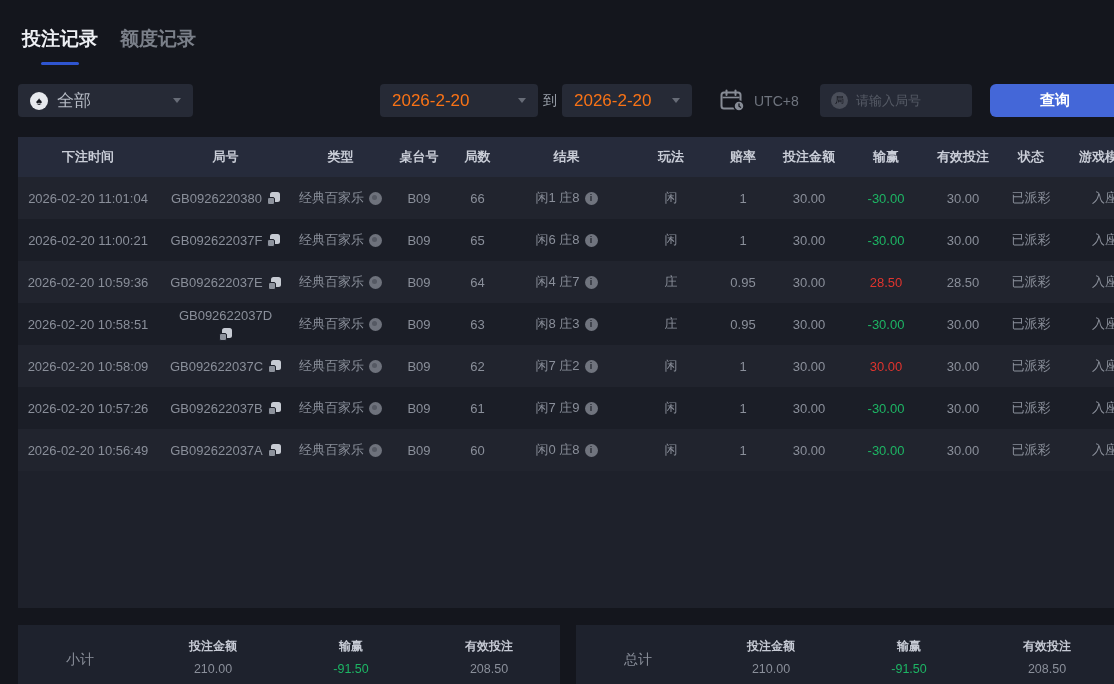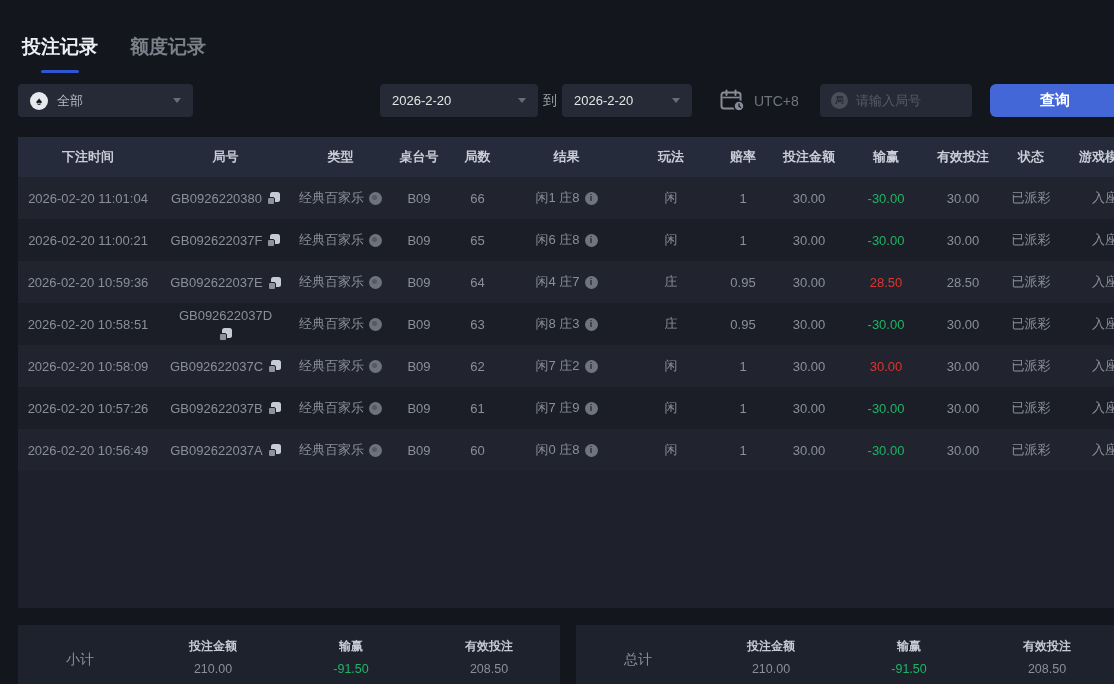--- a/index.html
+++ b/index.html
@@ -3,31 +3,31 @@
 <meta charset="utf-8">
 <style>
   html,body{margin:0;padding:0;}
   body{
     width:1114px;height:684px;overflow:hidden;position:relative;
     background:#14161d;
     font-family:"Liberation Sans","DejaVu Sans",sans-serif;
     -webkit-font-smoothing:antialiased;
   }
   
-  .tabs{position:absolute;top:34px;left:22px;display:flex;gap:32px;}
+  .tabs{position:absolute;top:26px;left:22px;display:flex;gap:22px;}
   .tab{font-size:19px;font-weight:700;color:#7b808a;padding-bottom:13px;position:relative;cursor:pointer;}
   .tab.active{color:#eef0f4;}
   .tab.active::after{content:"";position:absolute;left:50%;transform:translateX(-50%);bottom:0;
     width:38px;height:3px;border-radius:2px;background:#2f55d0;}
   
   .filter-bar{position:absolute;top:84px;left:0;right:0;height:33px;}
   .fselect{position:absolute;top:0;height:33px;background:#262a36;border-radius:4px;
     display:flex;align-items:center;cursor:pointer;box-sizing:border-box;padding:0 12px;}
-  .fselect .val{font-size:13px;color:#b7bcc6;}
-  .fselect.date .val{color:#e5e5e5;text-align:center;}
+  .fselect .val{font-size:17px;color:#b7bcc6;}
+  .fselect.date .val{color:#f97316;text-align:center;}
   .fselect .chevron{position:absolute;right:12px;top:14px;width:0;height:0;
     border-left:4.5px solid transparent;border-right:4.5px solid transparent;border-top:5.5px solid #676c77;}
   .icon-circle{width:18px;height:18px;border-radius:50%;background:#e7e9ee;color:#15171e;
     display:flex;align-items:center;justify-content:center;font-size:11.5px;margin-right:9px;flex:0 0 auto;}
   .sel-game{left:18px;width:175px;}
   .sel-time{left:218px;width:144px;}
   .sel-date1{left:380px;width:158px;}
   .to-label{position:absolute;left:543px;top:0;line-height:33px;color:#9aa0aa;font-size:14px;}
   .sel-date2{left:562px;width:130px;}
   .tz-group{position:absolute;left:720px;top:0;height:33px;display:flex;align-items:center;gap:9px;}

